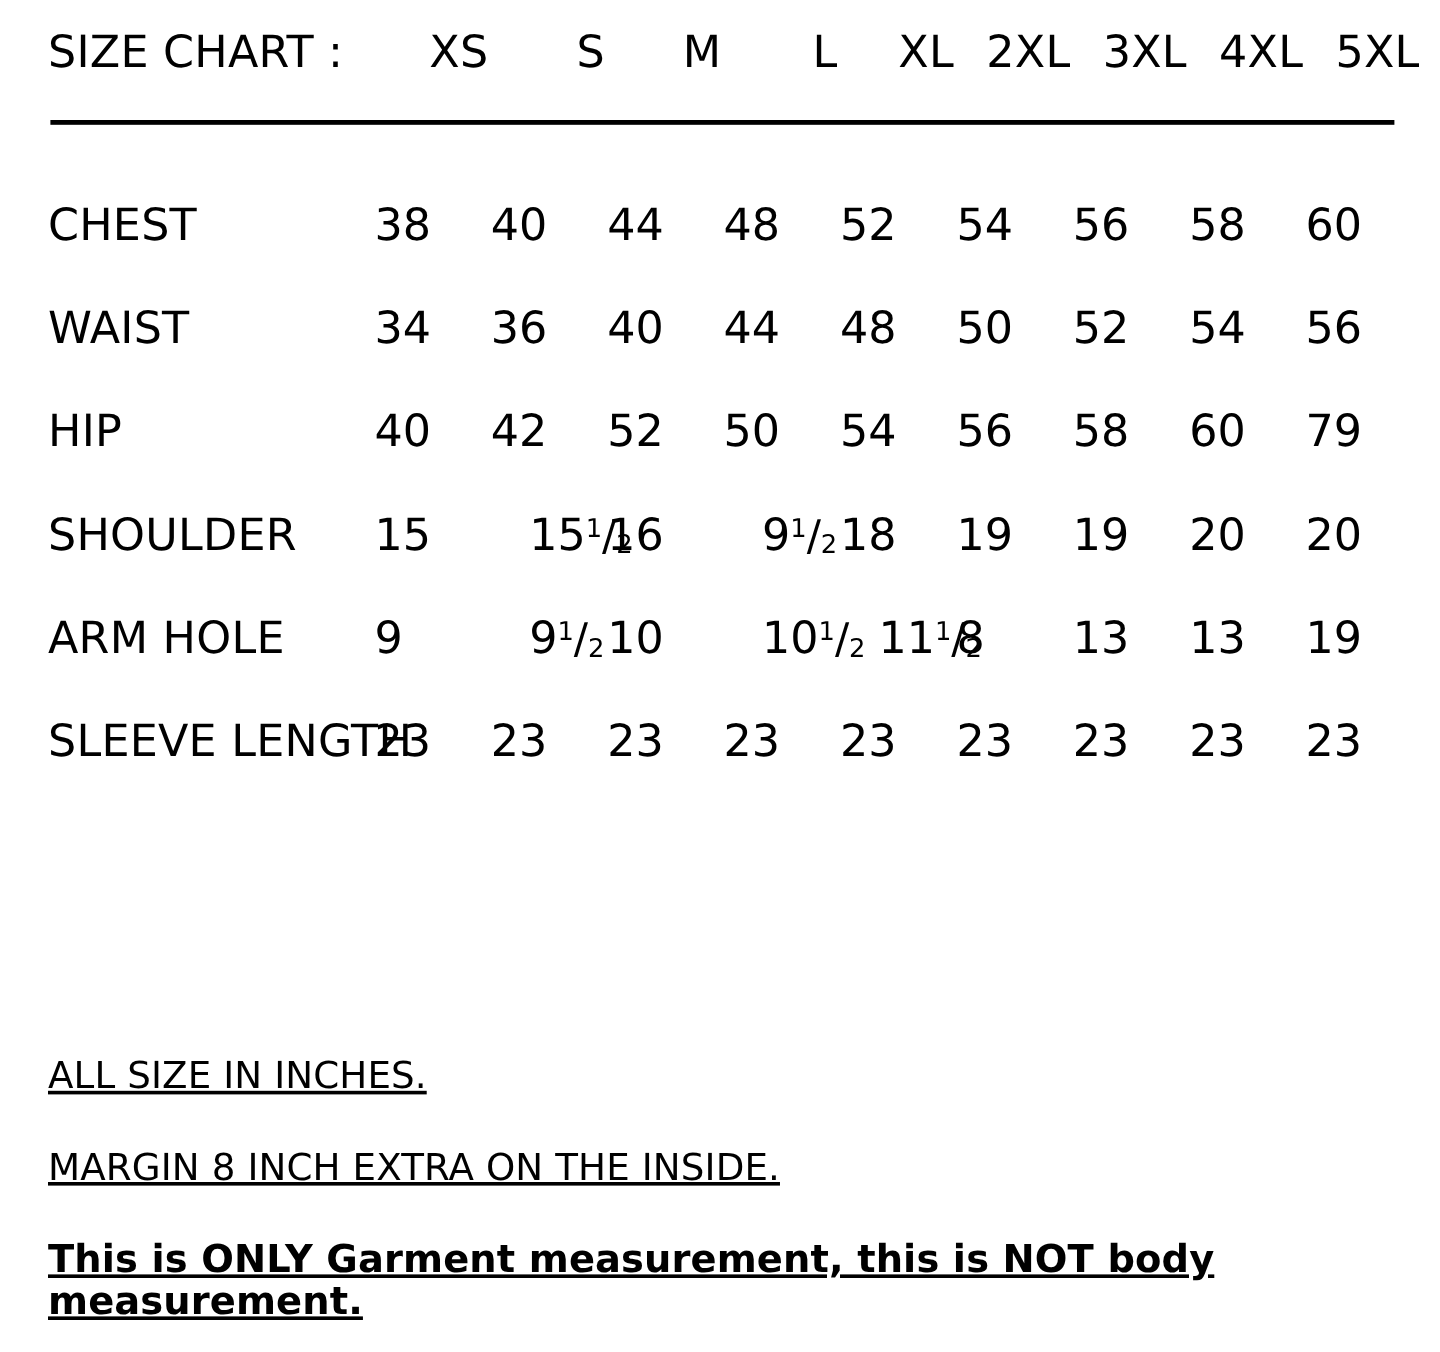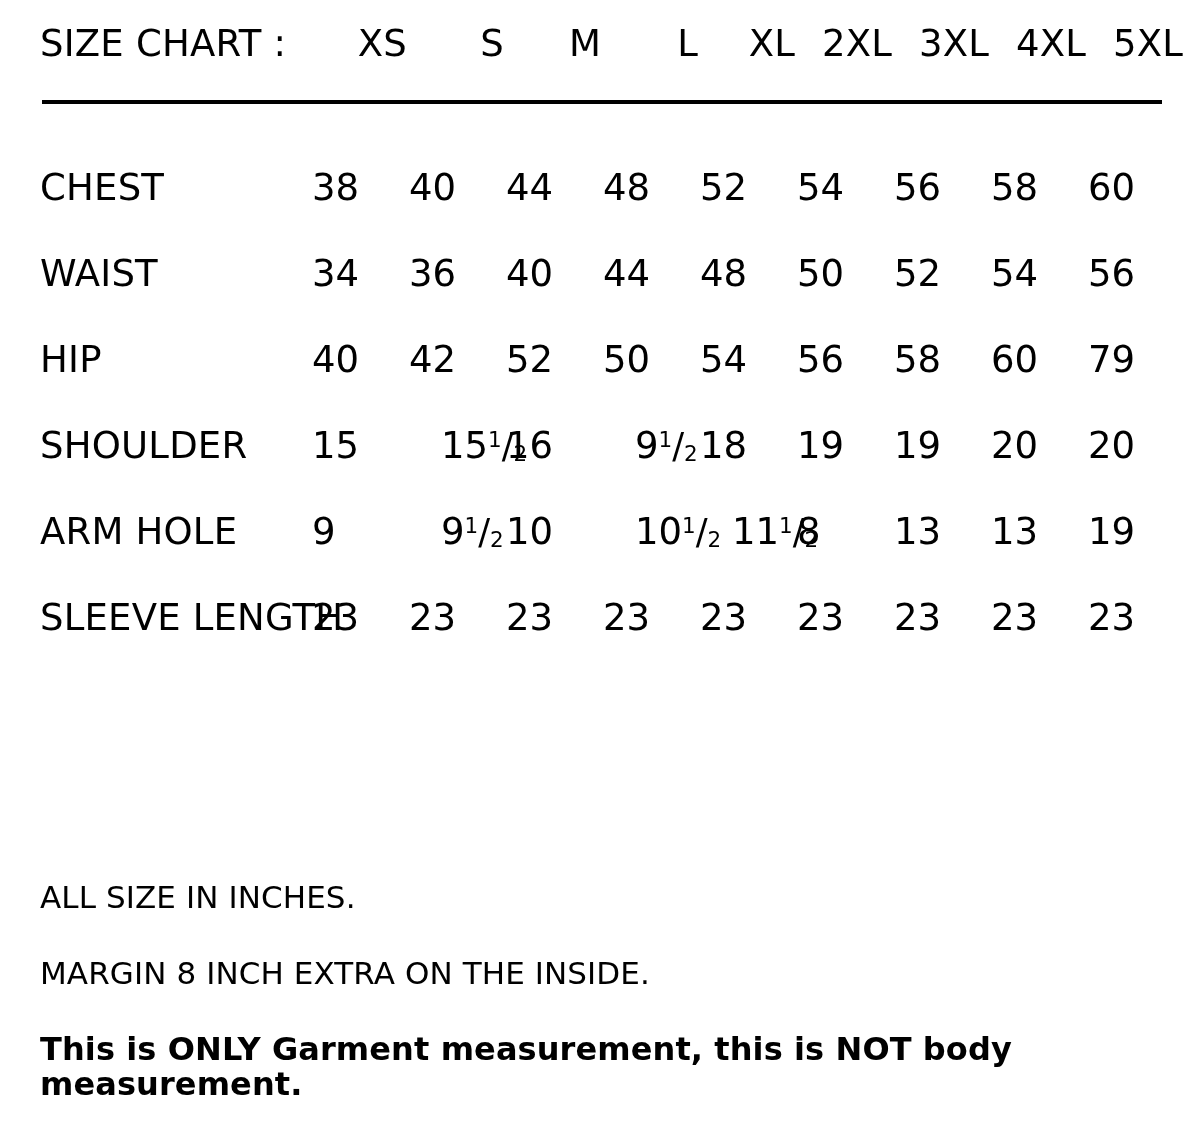--- a/index.html
+++ b/index.html
@@ -91,20 +91,21 @@
   .frac sub {
     font-size: 0.58em;
     vertical-align: -0.15em;
     line-height: 1;
   }
   .notes {
     position: absolute;
     left: 40px;
     top: 880px;
     width: 1130px;
+    text-decoration: underline;
   }
   .notes p {
     margin: 0 0 42px 0;
     font-size: 31px;
     line-height: 1.1;
     letter-spacing: 0.1px;
   }
   .notes p.strong {
     font-weight: bold;
     font-size: 32px;

